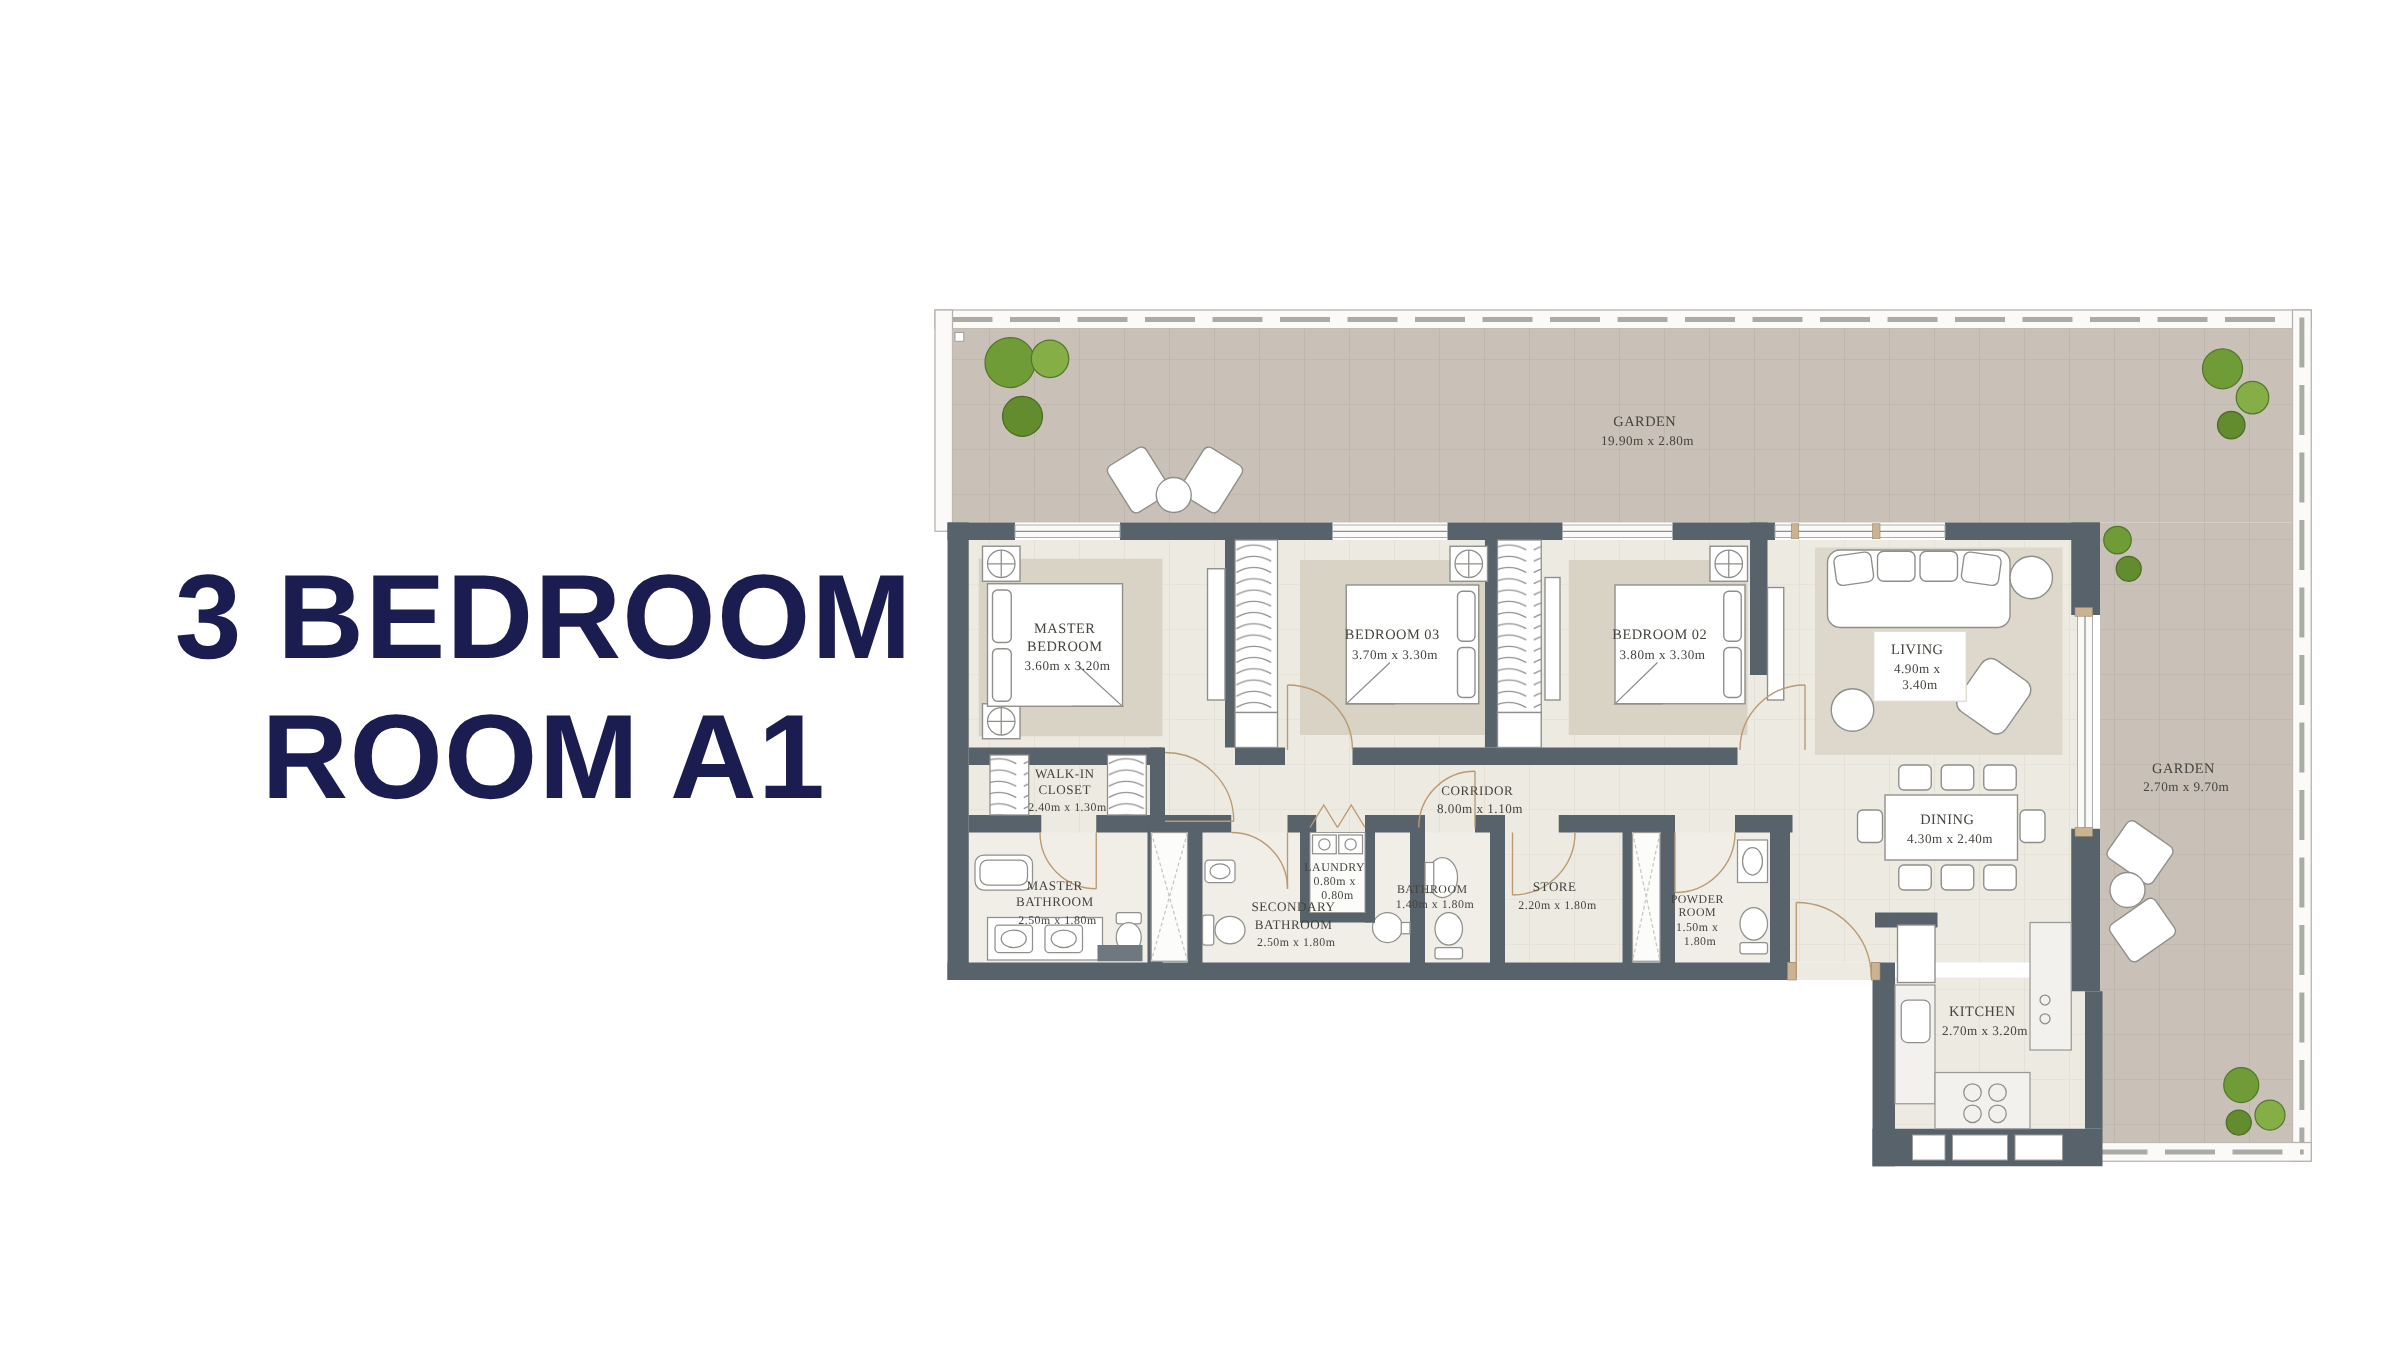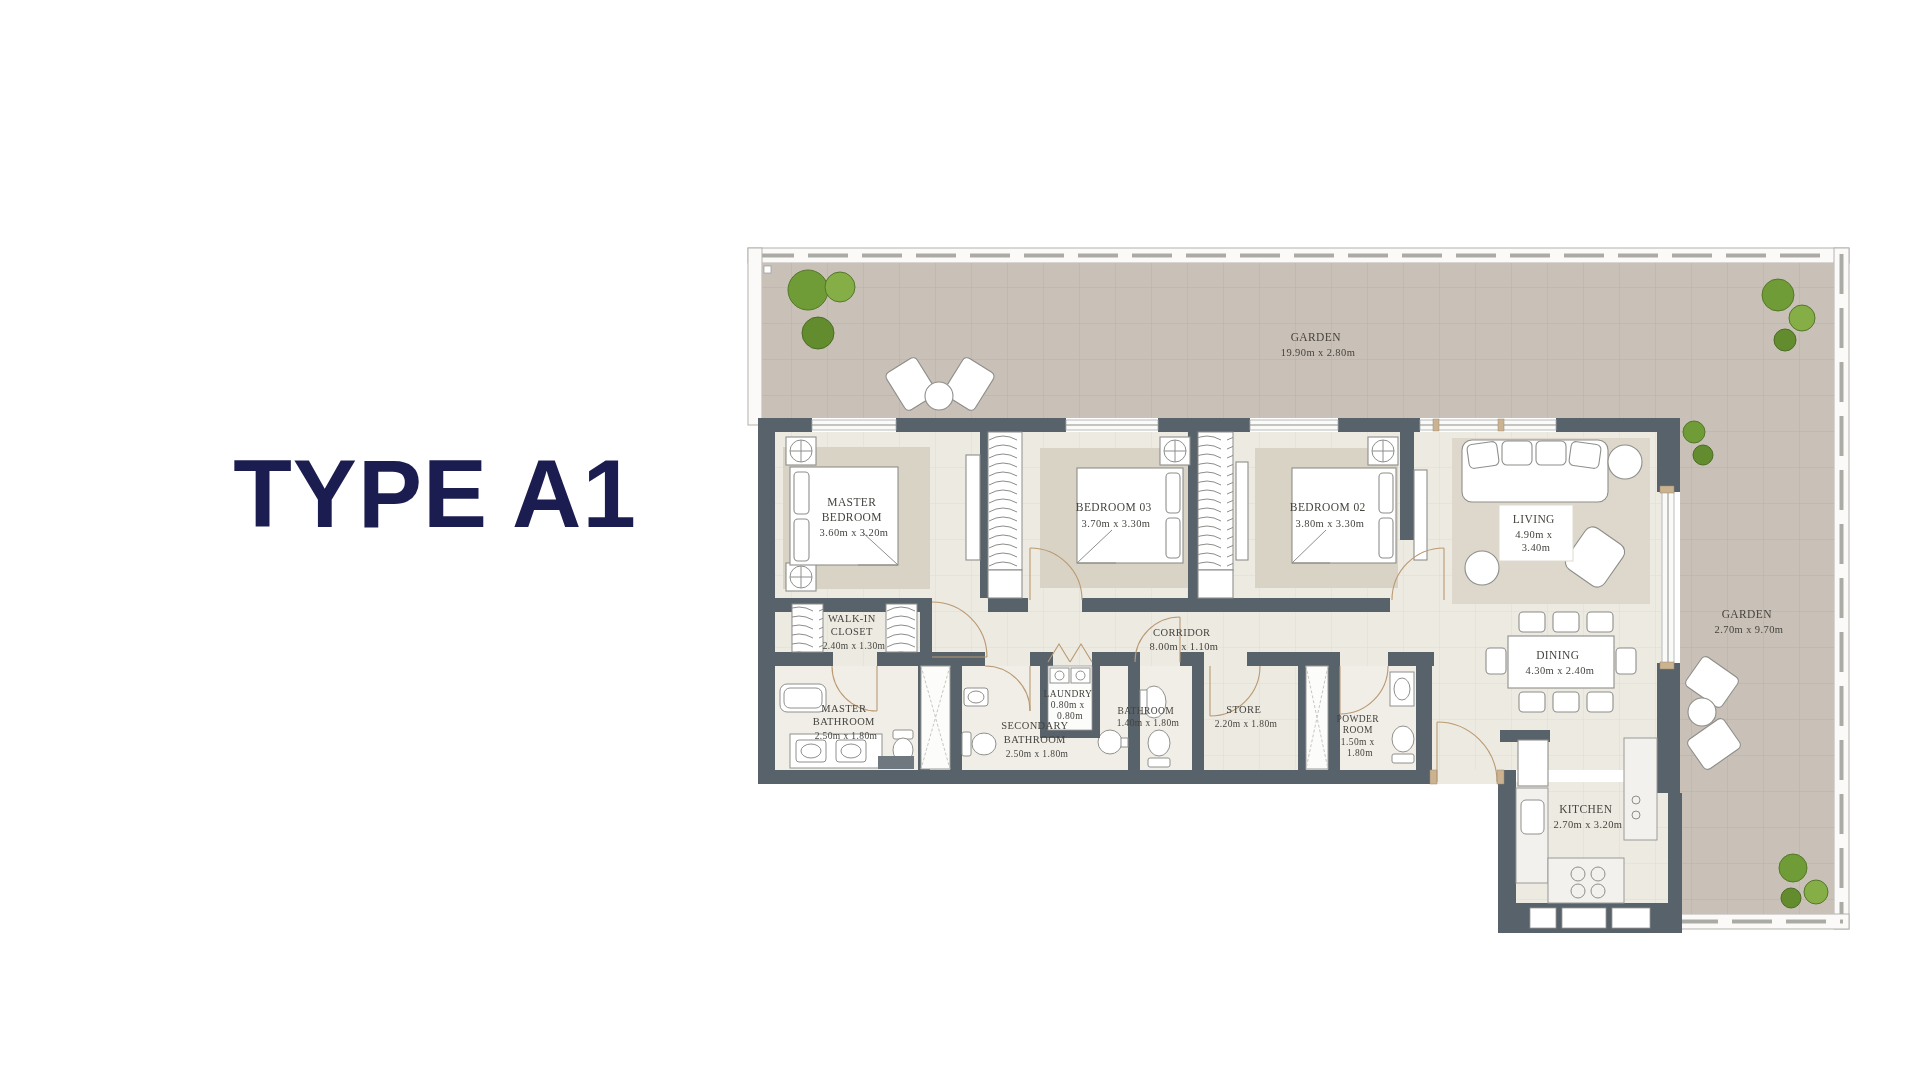--- a/index.html
+++ b/index.html
@@ -19,21 +19,22 @@
   .post{fill:#cbb391;stroke:#9a8a6d;stroke-width:0.5;}
   .carpet{fill:#d9d3c6;}
   .bathfloor{fill:#f1eee8;}
 </style>
 </head>
 <body>
 
 <div class="stage">
 
   <div class="title">
-    <div>TYPE A1</div>
+    <div>3 BEDROOM</div>
+    <div>ROOM A1</div>
   </div>
 
   <svg width="1920" height="1080" viewBox="0 0 1920 1080">
     <defs>
       <pattern id="gg" width="36" height="36" patternUnits="userSpaceOnUse">
         <rect width="36" height="36" fill="#c9c0b7"></rect>
         <path d="M36 0V36M0 36H36" stroke="#b9b0a7" stroke-width="1" fill="none"></path>
       </pattern>
       <pattern id="fg" width="36" height="36" patternUnits="userSpaceOnUse">
         <rect width="36" height="36" fill="#edeae2"></rect>

